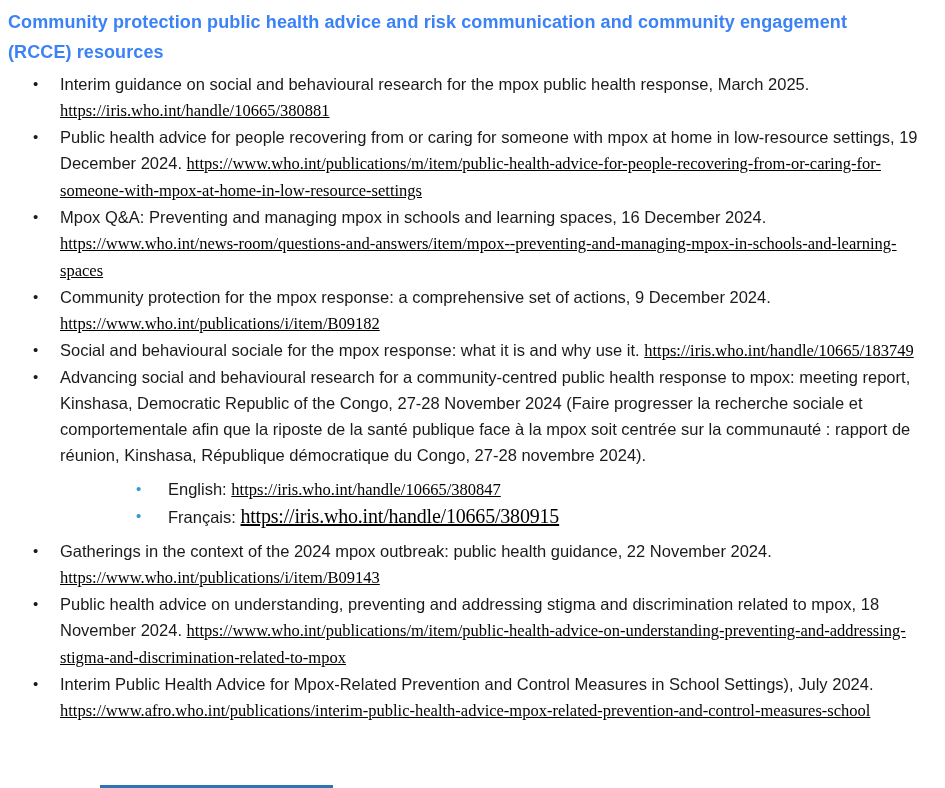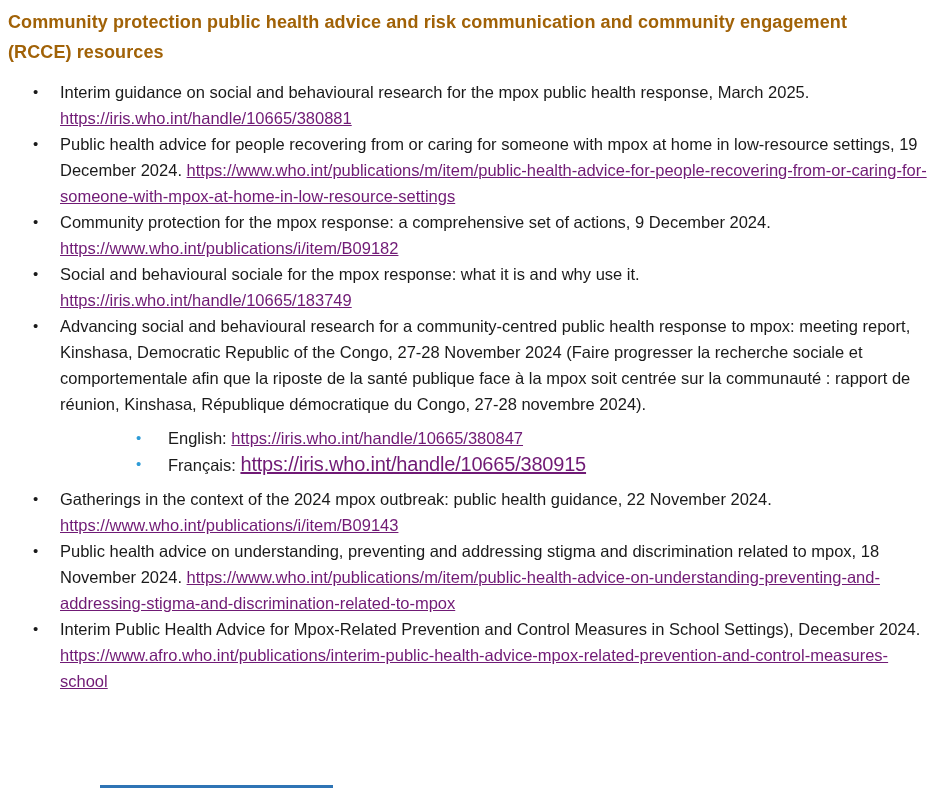--- a/index.html
+++ b/index.html
@@ -9,27 +9,27 @@
     height: 788px;
     overflow: hidden;
     position: relative;
     font-family: "Liberation Sans", "DejaVu Sans", sans-serif;
     color: #1a1a1a;
   }
   .doc {
     padding: 7px 12px 0 8px;
   }
   .page-title {
-    color: #a16207;
+    color: #3b82f6;
     font-size: 18px;
     font-weight: bold;
     line-height: 30px;
     max-width: 862px;
     letter-spacing: 0.1px;
-    margin-bottom: 12px;
+    margin-bottom: 4px;
   }
   ul.resource-list {
     list-style: none;
     margin: 0;
     padding-left: 52px;
     font-size: 16.5px;
     line-height: 26px;
   }
   ul.resource-list > li {
     position: relative;
@@ -53,25 +53,26 @@
   }
   ul.sub-list > li::before {
     content: "\2022";
     position: absolute;
     left: -32px;
     top: 0;
     color: #2e9bd6;
     font-size: 15px;
   }
   a.link {
-    color: #701a75;
+    color: #000000;
     text-decoration: underline;
     cursor: pointer;
     overflow-wrap: break-word;
     word-break: break-word;
+    font-family: Liberation Serif, serif;
   }
   a.link:empty { display: none; }
   .alt-font {
     font-size: 20px;
     letter-spacing: -0.2px;
   }
   .item-text { overflow-wrap: break-word; }
   .clipped-bar {
     position: absolute;
     left: 100px;
@@ -93,20 +94,24 @@
     <li>
       <span class="item-text">Interim guidance on social and behavioural research for the mpox public health response, March 2025.</span>
       <a class="link">https://iris.who.int/handle/10665/380881</a>
     </li>
 
     <li>
       <span class="item-text">Public health advice for people recovering from or caring for someone with mpox at home in low-resource settings, 19 December 2024.</span>
       <a class="link">https://www.who.int/publications/m/item/public-health-advice-for-people-recovering-from-or-caring-for-someone-with-mpox-at-home-in-low-resource-settings</a>
     </li>
 
+    <li>
+      <span class="item-text">Mpox Q&amp;A: Preventing and managing mpox in schools and learning spaces, 16 December 2024.</span>
+      <a class="link">https://www.who.int/news-room/questions-and-answers/item/mpox--preventing-and-managing-mpox-in-schools-and-learning-spaces</a>
+    </li>
 
     <li>
       <span class="item-text">Community protection for the mpox response: a comprehensive set of actions, 9 December 2024.</span>
       <a class="link">https://www.who.int/publications/i/item/B09182</a>
     </li>
 
     <li>
       <span class="item-text">Social and behavioural sociale for the mpox response: what it is and why use it.</span>
       <a class="link">https://iris.who.int/handle/10665/183749</a>
     </li>
@@ -130,20 +135,20 @@
       <span class="item-text">Gatherings in the context of the 2024 mpox outbreak: public health guidance, 22 November 2024.</span>
       <a class="link">https://www.who.int/publications/i/item/B09143</a>
     </li>
 
     <li>
       <span class="item-text">Public health advice on understanding, preventing and addressing stigma and discrimination related to mpox, 18 November 2024.</span>
       <a class="link">https://www.who.int/publications/m/item/public-health-advice-on-understanding-preventing-and-addressing-stigma-and-discrimination-related-to-mpox</a>
     </li>
 
     <li>
-      <span class="item-text">Interim Public Health Advice for Mpox-Related Prevention and Control Measures in School Settings), December 2024.</span>
+      <span class="item-text">Interim Public Health Advice for Mpox-Related Prevention and Control Measures in School Settings), July 2024.</span>
       <a class="link">https://www.afro.who.int/publications/interim-public-health-advice-mpox-related-prevention-and-control-measures-school</a>
     </li>
 
   </ul>
 </div>
 
 <div class="clipped-bar"></div>
 
 </body></html>

